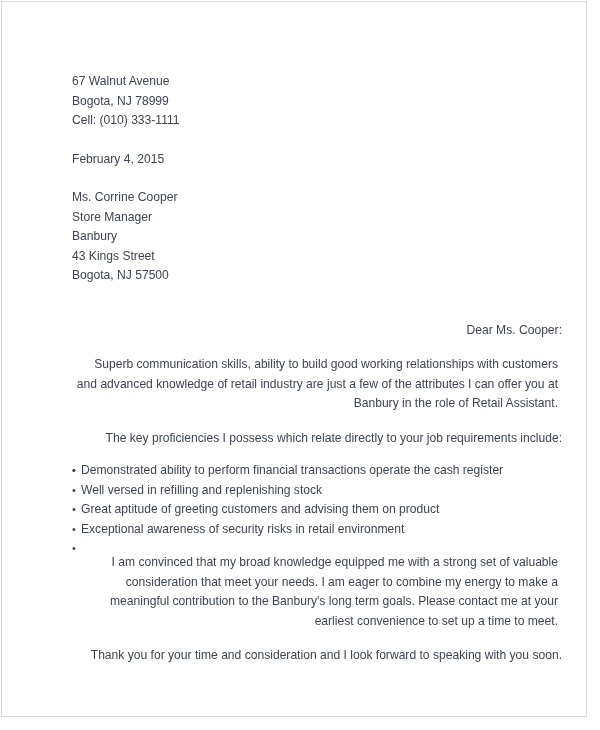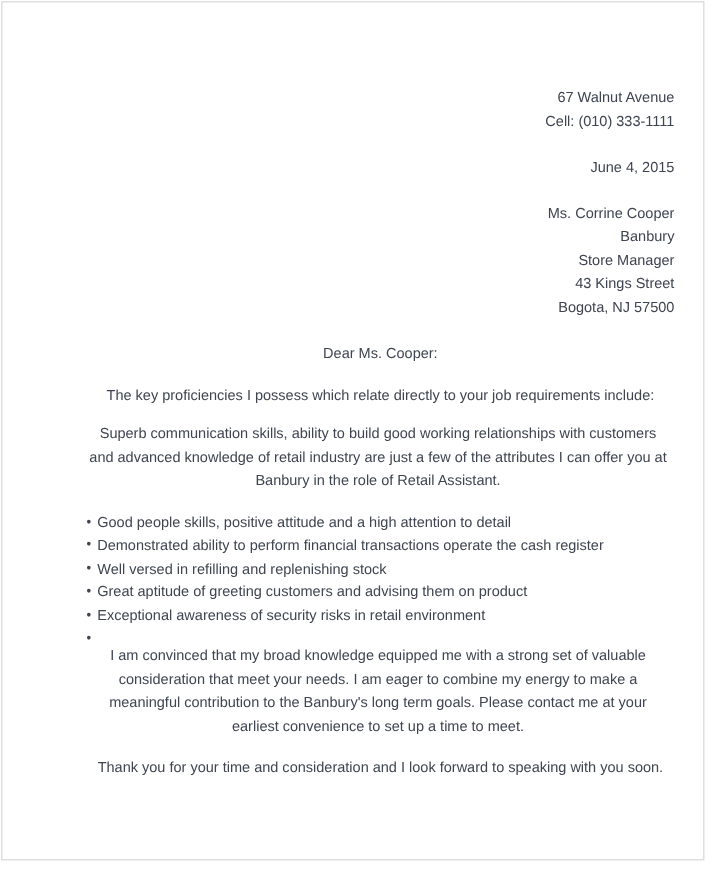--- a/index.html
+++ b/index.html
@@ -26,31 +26,31 @@
   #letter {
     position: absolute;
     left: 70px;
     top: 70px;
     width: 490px;
     color: #3e4450;
     font-size: 12.1px;
     line-height: 19.5px;
   }
   .block { margin: 0; }
-  .line { white-space: pre; text-align: right; }
+  .line { white-space: pre; }
 
   .sender-block { margin-bottom: 19px; }
   .date-block { margin-bottom: 19px; }
-  .recipient-block { margin-bottom: 19px; }
+  .recipient-block { margin-bottom: 35px; }
 
   .salutation { margin-top: 22px; margin-bottom: 15px; }
 
   .para {
     margin: 0 0 15px 0;
-    text-align: center;
+    text-align: right;
   }
   .para-intro { width: 486px; }
   .para-key { margin-bottom: 13px; }
   .para-close { width: 486px; }
   .para-thanks { margin-bottom: 0; }
 
   ul.bullets {
     list-style: none;
     margin: 0 0 14px 0;
     padding: 0;
@@ -70,45 +70,45 @@
   }
 </style>
 </head>
 <body>
 
 <div id="page">
   <div id="letter">
 
     <div class="block sender-block">
       <div class="line">67 Walnut Avenue</div>
+      <div class="line">Bogota, NJ 78999</div>
       <div class="line">Cell: (010) 333-1111</div>
     </div>
 
     <div class="block date-block">
-      <div class="line">June 4, 2015</div>
+      <div class="line">February 4, 2015</div>
     </div>
 
     <div class="block recipient-block">
       <div class="line">Ms. Corrine Cooper</div>
+      <div class="line">Store Manager</div>
       <div class="line">Banbury</div>
-      <div class="line">Store Manager</div>
       <div class="line">43 Kings Street</div>
       <div class="line">Bogota, NJ 57500</div>
     </div>
 
     <p class="para salutation">Dear Ms.  Cooper:</p>
 
+    <p class="para para-intro">Superb communication skills, ability to build good working relationships with customers and advanced knowledge of retail industry are just a few of the attributes I can offer you at Banbury in the role of Retail Assistant.</p>
+
     <p class="para para-key">The key proficiencies I possess which relate directly to your job requirements include:</p>
-
-    <p class="para para-intro">Superb communication skills, ability to build good working relationships with customers and advanced knowledge of retail industry are just a few of the attributes I can offer you at Banbury in the role of Retail Assistant.</p>
 
     <ul class="bullets">
       <li>
         <span class="dot">•</span>
-        <span>Good people skills, positive attitude and a high attention to detail</span>
       </li>
       <li>
         <span class="dot">•</span>
         <span>Demonstrated ability to perform financial transactions operate the cash register</span>
       </li>
       <li>
         <span class="dot">•</span>
         <span>Well versed in refilling and replenishing stock</span>
       </li>
       <li>

